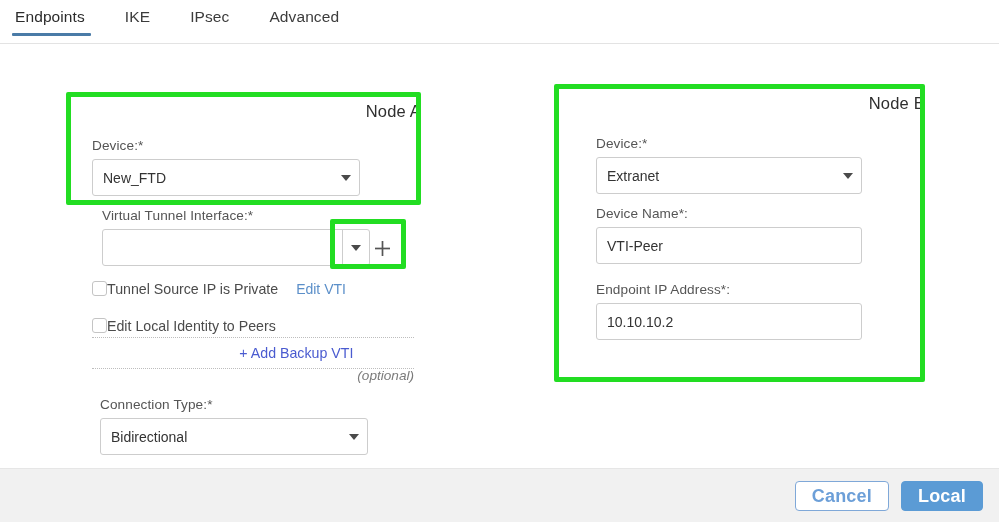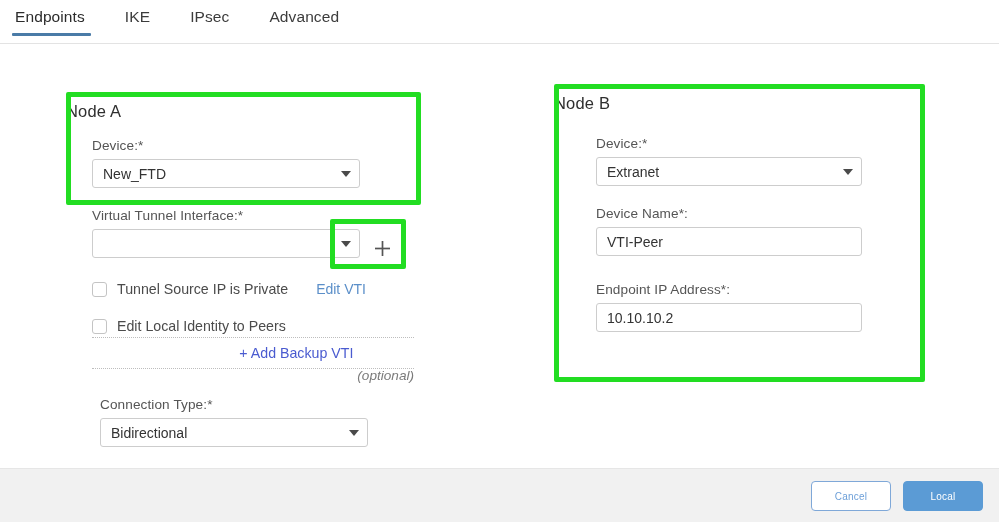--- a/index.html
+++ b/index.html
@@ -80,39 +80,39 @@
   
   .panel {
     position: absolute;
   }
   #panel-a { left: 66px; top: 48px; width: 420px; }
   #panel-b { left: 554px; top: 40px; width: 371px; }
 
   .node-title {
     font-size: 16.5px;
     color: #2f2f2f;
-    text-align: left;
+    text-align: right;
     letter-spacing: .2px;
   }
   #panel-a .node-title { width: 355px; padding-top: 10px; }
   #panel-b .node-title { width: 371px; padding-top: 10px; }
 
   .field { position: absolute; }
   .field-label {
     font-size: 13.6px;
     color: #555555;
     margin-bottom: 6px;
     letter-spacing: .1px;
     white-space: nowrap;
   }
 
   
   .control {
     position: relative;
-    height: 29px;
+    height: 37px;
     border: 1px solid #cdcdcd;
     border-radius: 3px;
     background: #ffffff;
     display: flex;
     align-items: center;
     gap: 31px;
   }
   .control .value {
     font-size: 14px;
     color: #333333;
@@ -158,22 +158,21 @@
     cursor: pointer;
     color: #555555;
     z-index: 8;
   }
   .plus-btn svg { display: block; }
 
   
   .chk-row {
     position: absolute;
     display: flex;
-    align-items: flex-end;
-    gap: 10px;
+    align-items: flex-start;
     white-space: nowrap;
   }
   .chk {
     width: 15px; height: 15px;
     border: 1px solid #c4c4c4;
     border-radius: 3px;
     background: #ffffff;
     flex: 0 0 auto;
     cursor: pointer;
   }
@@ -228,28 +227,29 @@
     position: absolute;
     right: 16px; top: 12px;
     display: flex;
     gap: 12px;
     align-items: center;
   }
   .btn {
     height: 30px;
     min-width: 80px;
     border-radius: 4px;
-    font-size: 10px;
+    font-size: 18px;
     display: flex;
     align-items: center;
     justify-content: center;
     cursor: pointer;
     padding: 0 16px;
     border: 1px solid transparent;
     letter-spacing: .2px;
+    font-weight: bold;
   }
   .btn-secondary {
     background: #ffffff;
     border-color: #7fa8d8;
     color: var(--btn-secondary-text, #6c9fd8);
   }
   .btn-primary {
     background: var(--btn-primary-bg, #5b9bd5);
     border-color: var(--btn-primary-bg, #5b9bd5);
     color: #ffffff;
@@ -283,21 +283,21 @@
       <div class="node-title">Node A</div>
 
       <div class="field" style="left:26px; top:46px; width:268px;">
         <div class="field-label">Device:*</div>
         <div class="control">
           <span class="value">New_FTD</span>
           <span class="caret"></span>
         </div>
       </div>
 
-      <div class="field" style="left:26px; top:116px; width:268px;">
+      <div class="field" style="left:36px; top:116px; width:268px;">
         <div class="field-label">Virtual Tunnel Interface:*</div>
         <div class="control split">
           <span class="value empty" title=""></span>
           <span class="caret"></span>
         </div>
       </div>
 
       <div class="plus-btn" style="left:304px; top:143px;">
         <svg width="19" height="19" viewBox="0 0 19 19" aria-hidden="true">
           <line x1="9.5" y1="2" x2="9.5" y2="17" stroke="#555555" stroke-width="1.7"></line>

